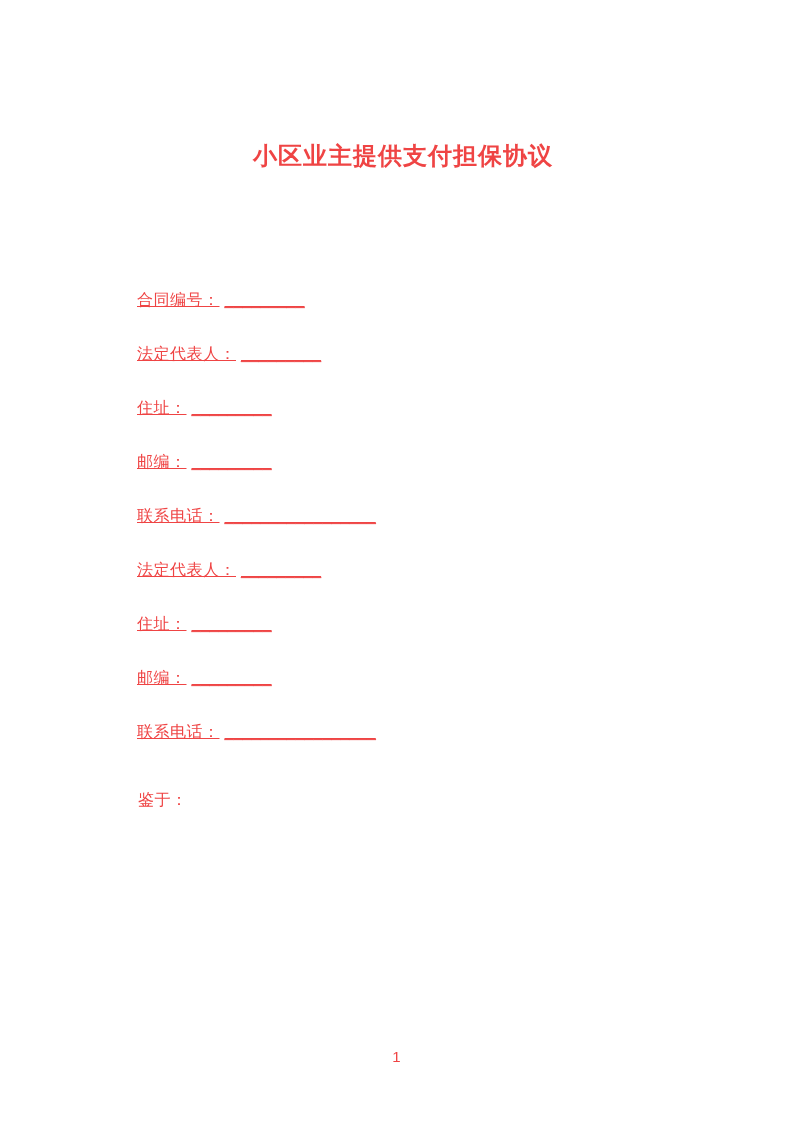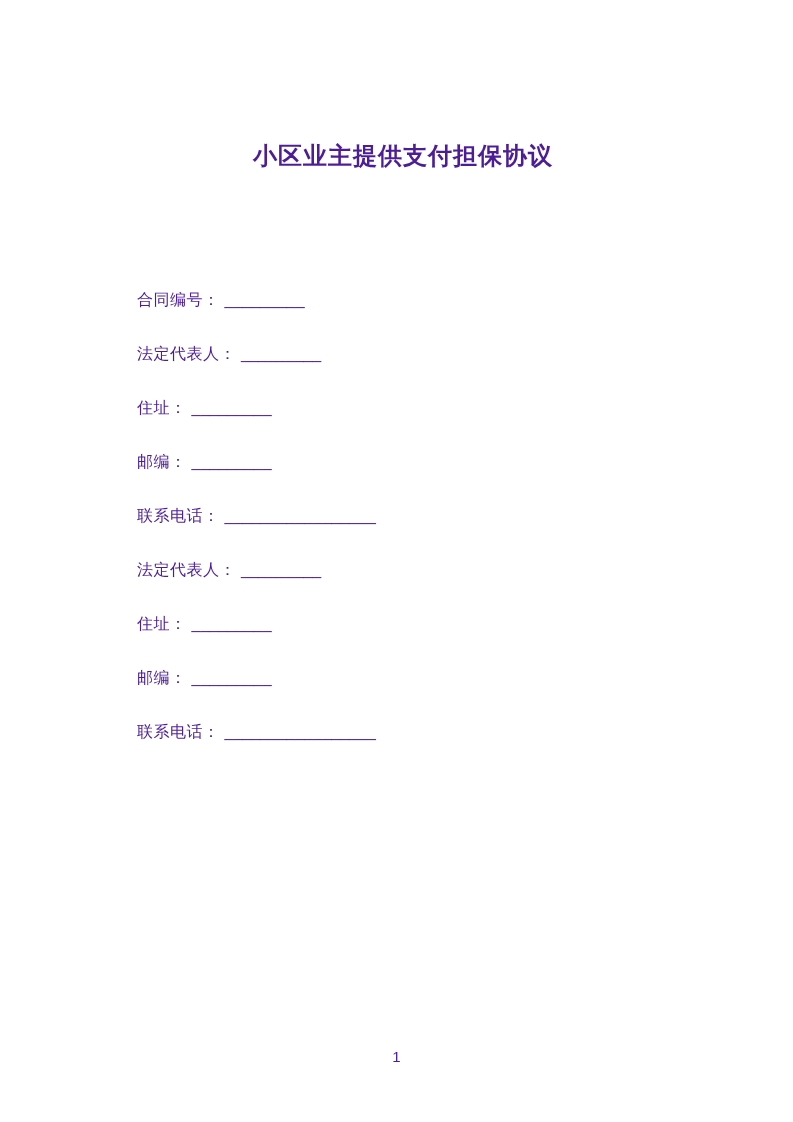--- a/index.html
+++ b/index.html
@@ -5,34 +5,35 @@
   html, body { margin: 0; padding: 0; background: #ffffff; }
   .page {
     position: relative;
     width: 793px;
     height: 1122px;
     margin: 0 auto;
     background: #ffffff;
     box-sizing: border-box;
     padding: 140px 93px 0 106px;
     font-family: "Liberation Sans", sans-serif;
-    color: #4c1d95;
+    color: #ef4444;
     overflow: hidden;
   }
   .title {
     margin: 0;
     text-align: center;
     font-size: 24px;
     line-height: 31px;
     font-weight: bold;
     letter-spacing: 1px;
   }
   .form {
     margin-top: 119px;
     margin-left: 31px;
+    text-decoration: underline;
   }
   .field-row {
     height: 54px;
     font-size: 16px;
     line-height: 20px;
     white-space: nowrap;
   }
   .field-label { letter-spacing: 0.5px; }
   .field-blank { margin-left: 5px; letter-spacing: 0; }
   .field-suffix { letter-spacing: 0.5px; }
@@ -92,16 +93,17 @@
     </div>
     <div class="field-row">
       <span class="field-label">邮编：</span><span class="field-blank">_________</span><span class="field-suffix"></span>
     </div>
     <div class="field-row">
       <span class="field-label">联系电话：</span><span class="field-blank">_________________</span><span class="field-suffix"></span>
     </div>
   </div>
 
 
+  <p class="whereas">鉴于：</p>
 
   <div class="page-number">1</div>
 
 </div>
 
 </body></html>

